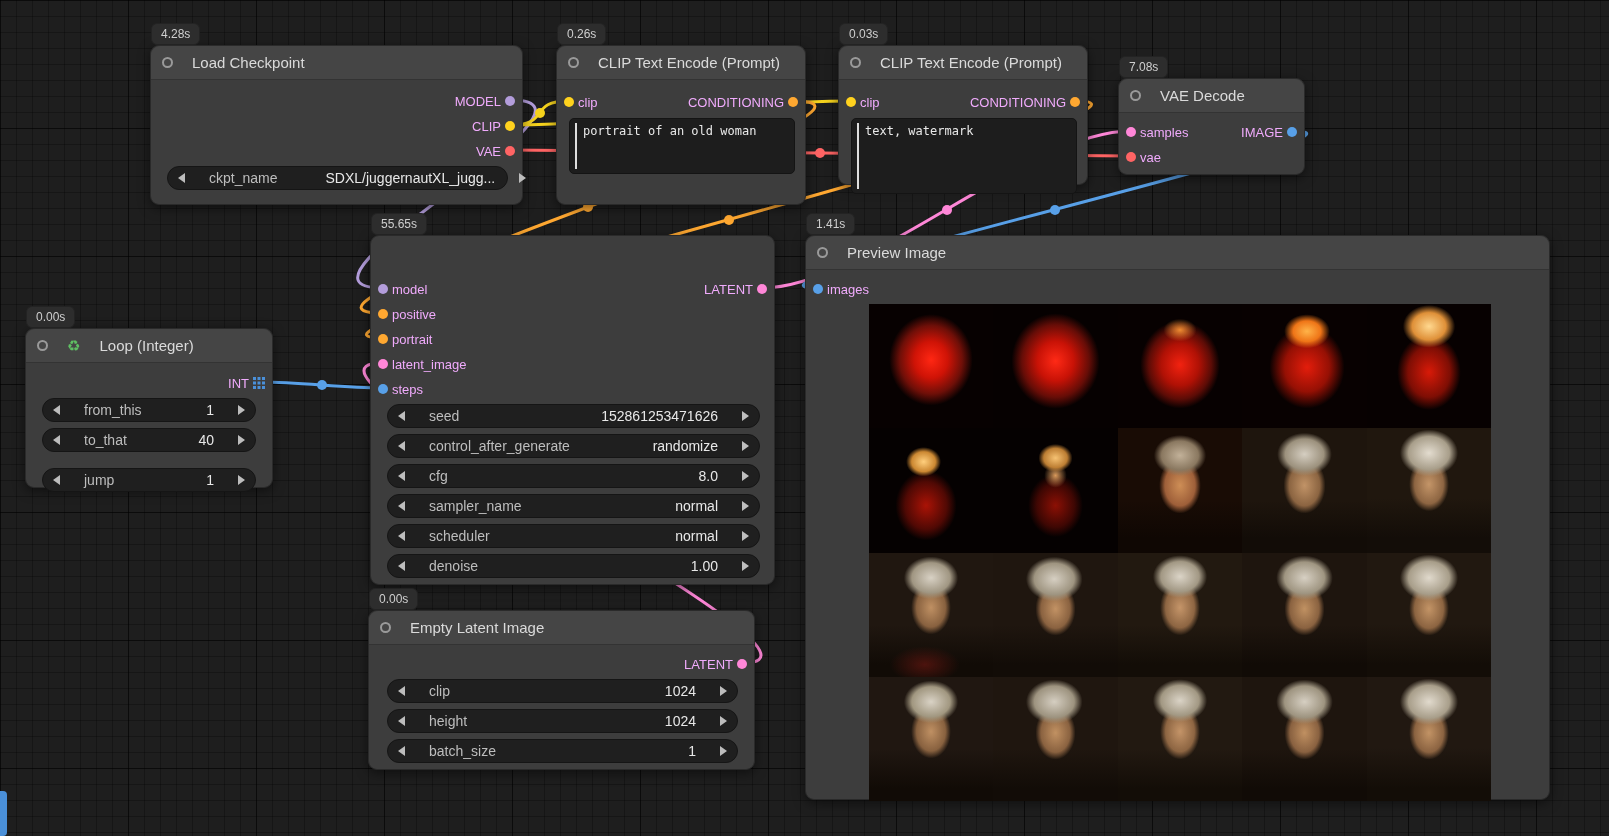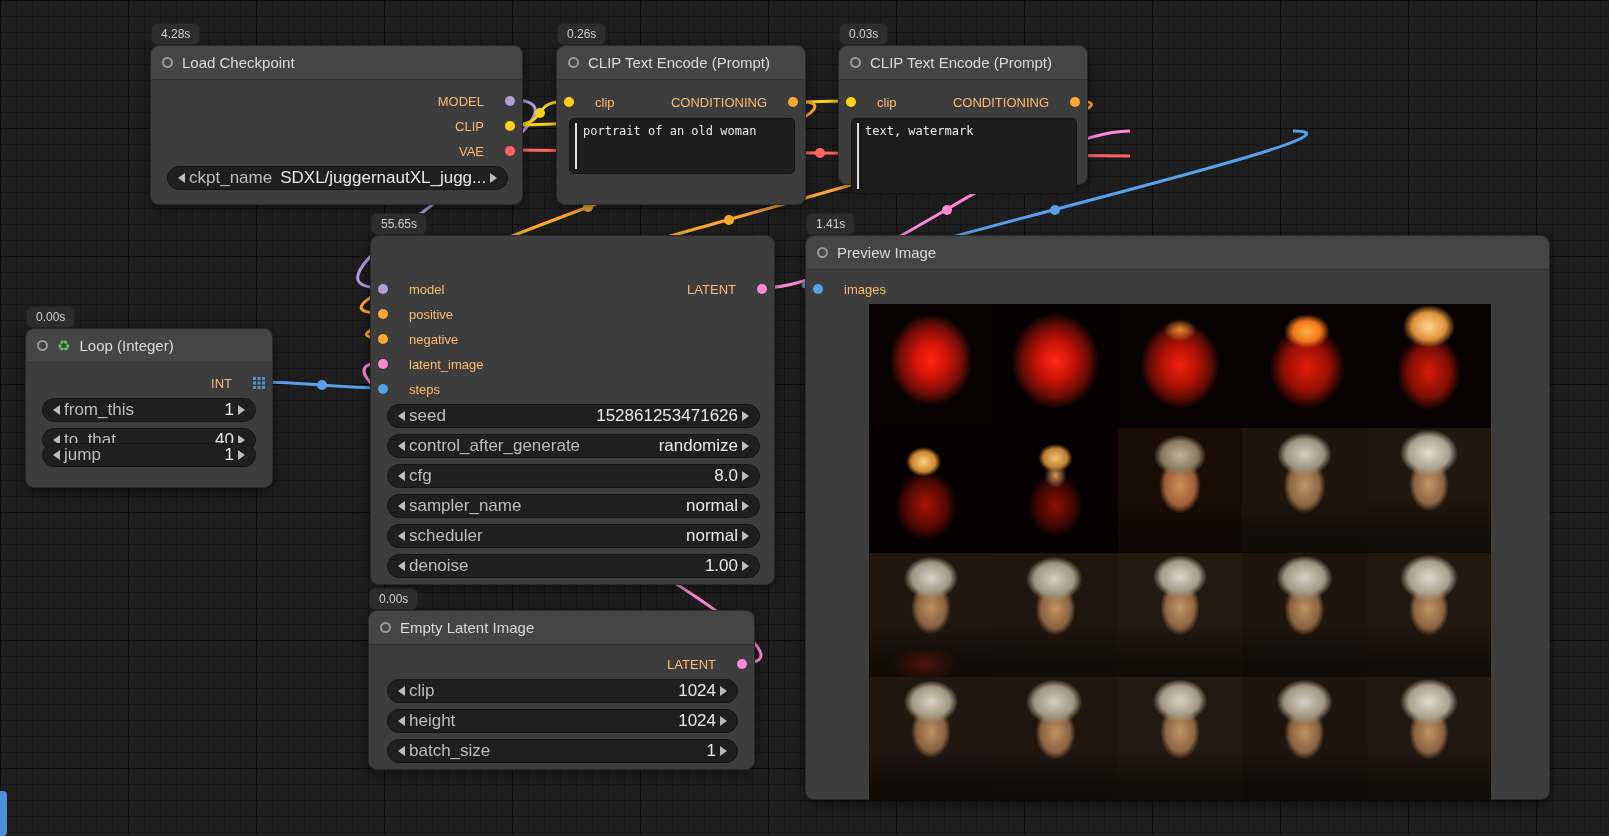--- a/index.html
+++ b/index.html
@@ -11,34 +11,34 @@
       linear-gradient(rgba(0,0,0,0.28) 1px, transparent 1px),
       linear-gradient(90deg, rgba(0,0,0,0.28) 1px, transparent 1px),
       linear-gradient(rgba(0,0,0,0.5) 1px, transparent 1px),
       linear-gradient(90deg, rgba(0,0,0,0.5) 1px, transparent 1px);
     background-size:16px 16px,16px 16px,128px 128px,128px 128px;
     font-family:"Liberation Sans",sans-serif;
   }
   svg.wires{position:absolute;left:0;top:0;z-index:1}
   .node{position:absolute;background:#3d3d3d;border:1px solid #2a2a2a;border-radius:9px;
         box-shadow:0 3px 12px rgba(0,0,0,0.5);z-index:2}
-  .ntitle{height:34px;display:flex;align-items:center;gap:9px;padding:0 11px;background:#454545;
+  .ntitle{height:34px;display:flex;align-items:center;gap:19px;padding:0 11px;background:#454545;
           border-radius:9px 9px 0 0;border-bottom:1px solid #333;color:#dadada;font-size:15px;white-space:nowrap}
   .ndot{width:11px;height:11px;border-radius:50%;border:2px solid #9a9a9a;flex:none}
   .recycle{color:#5fbf63;font-size:15px;line-height:1}
   .badge{position:absolute;top:-23px;left:0;background:#2d2d2d;border:1px solid #232323;color:#cfcfcf;
          font-size:12px;line-height:1;padding:4px 9px;border-radius:6px}
-  .port{position:absolute;height:20px;display:flex;align-items:center;gap:21px;font-size:13px;color:#fdba74;white-space:nowrap}
+  .port{position:absolute;height:20px;display:flex;align-items:center;gap:4px;font-size:13px;color:#f0abfc;white-space:nowrap}
   .port.in{left:7px}
   .port.out{right:7px;flex-direction:row-reverse}
   .dot{width:10px;height:10px;border-radius:50%;flex:none}
   .c-model{background:#b39ddb}.c-clip{background:#ffd21e}.c-vae{background:#ff6464}
   .c-cond{background:#ffa831}.c-latent{background:#ff87d8}.c-blue{background:#58a0e8}
   .widget{position:absolute;height:24px;background:#1f1f1f;border:1px solid #151515;border-radius:12px;
-          display:flex;align-items:center;padding:0 10px;font-size:17px;gap:4px;cursor:pointer}
+          display:flex;align-items:center;padding:0 10px;font-size:14px;gap:24px;cursor:pointer}
   .wlabel{color:#bdbdbd}
   .sp{flex:1}
   .wvalue{color:#e8e8e8}
   .arr{width:0;height:0;border-style:solid;flex:none}
   .arr.left{border-width:5px 7px 5px 0;border-color:transparent #bdbdbd transparent transparent}
   .arr.right{border-width:5px 0 5px 7px;border-color:transparent transparent transparent #bdbdbd}
   .textbox{position:absolute;background-color:#1d1d1d;border:1px solid #141414;border-radius:5px;color:#e9e9e9;
           font-family:"DejaVu Sans Mono",monospace;font-size:12px;line-height:1.3;
           padding:5px 8px 5px 13px;resize:none;outline:none;overflow:hidden;
           background-image:linear-gradient(#dedede,#dedede);background-size:2px calc(100% - 8px);
@@ -134,34 +134,53 @@
       <span class="dot c-clip"></span>
       <span>clip</span>
     </div>
     <div class="port out" style="top:46px">
       <span class="dot c-cond"></span>
       <span>CONDITIONING</span>
     </div>
     <textarea class="textbox" style="left: 12px; top: 72px; width: 226px; height: 76px;" spellcheck="false">text, watermark</textarea>
   </div>
 
+  <div class="node" style="left:1118px;top:78px;width:187px;height:97px">
+    <div class="badge">7.08s</div>
+    <div class="ntitle">
+      <span class="ndot"></span>
+      <span>VAE Decode</span>
+    </div>
+    <div class="port in" style="top:43px">
+      <span class="dot c-latent"></span>
+      <span>samples</span>
+    </div>
+    <div class="port in" style="top:68px">
+      <span class="dot c-vae"></span>
+      <span>vae</span>
+    </div>
+    <div class="port out" style="top:43px">
+      <span class="dot c-blue"></span>
+      <span>IMAGE</span>
+    </div>
+  </div>
 
   <div class="node" style="left:370px;top:235px;width:405px;height:350px">
     <div class="badge">55.65s</div>
     <div class="port in" style="top:43px">
       <span class="dot c-model"></span>
       <span>model</span>
     </div>
     <div class="port in" style="top:68px">
       <span class="dot c-cond"></span>
       <span>positive</span>
     </div>
     <div class="port in" style="top:93px">
       <span class="dot c-cond"></span>
-      <span>negative</span>
+      <span>portrait</span>
     </div>
     <div class="port in" style="top:118px">
       <span class="dot c-latent"></span>
       <span>latent_image</span>
     </div>
     <div class="port in" style="top:143px">
       <span class="dot c-blue"></span>
       <span>steps</span>
     </div>
     <div class="port out" style="top:43px">
@@ -242,21 +261,21 @@
       <span class="wvalue">1</span>
       <span class="arr right"></span>
     </div>
     <div class="widget" style="left:16px;top:99px;width:214px">
       <span class="arr left"></span>
       <span class="wlabel">to_that</span>
       <span class="sp"></span>
       <span class="wvalue">40</span>
       <span class="arr right"></span>
     </div>
-    <div class="widget" style="left:16px;top:114px;width:214px">
+    <div class="widget" style="left:16px;top:139px;width:214px">
       <span class="arr left"></span>
       <span class="wlabel">jump</span>
       <span class="sp"></span>
       <span class="wvalue">1</span>
       <span class="arr right"></span>
     </div>
   </div>
 
   <div class="node" style="left:368px;top:610px;width:387px;height:160px">
     <div class="badge">0.00s</div>

